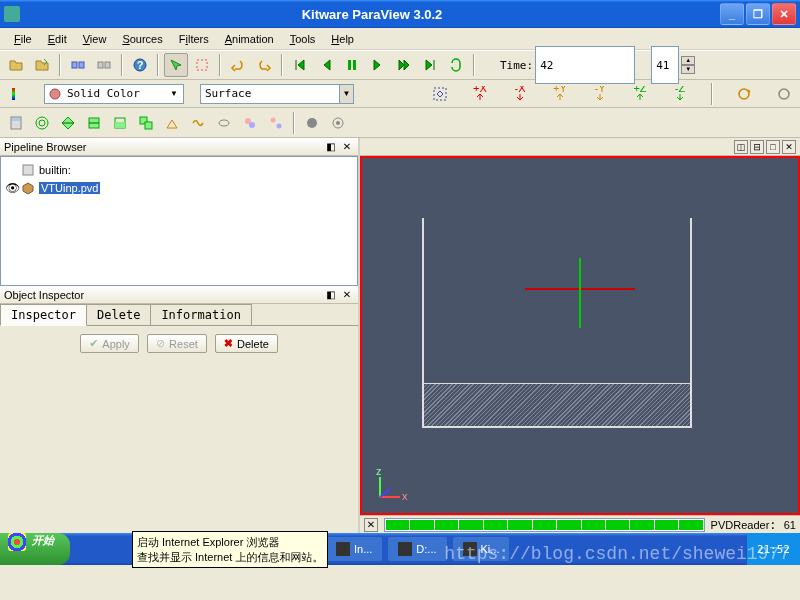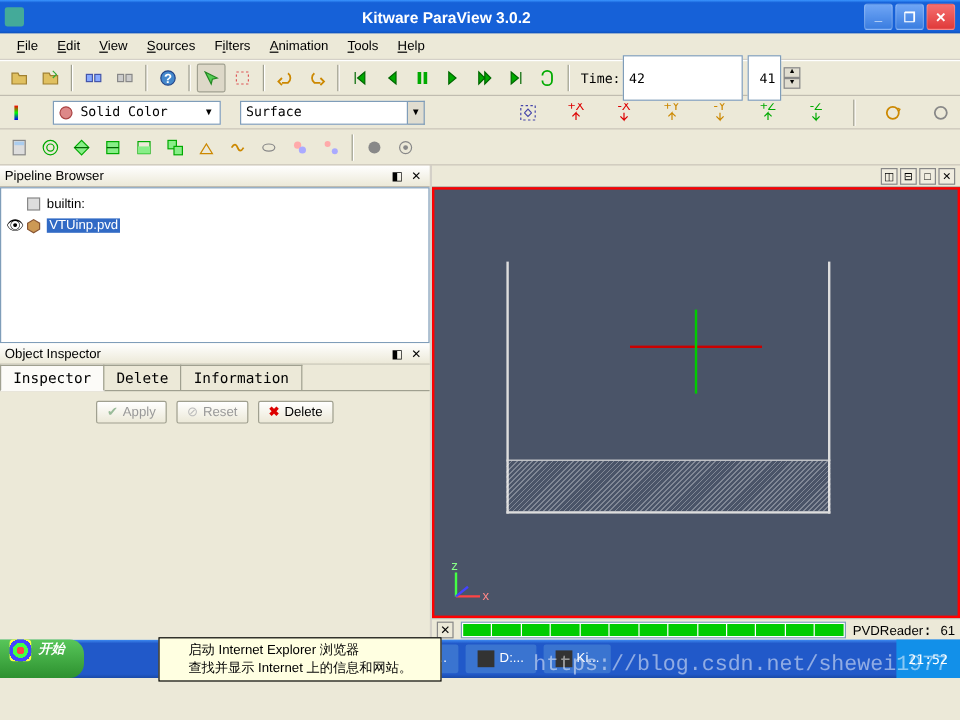--- a/index.html
+++ b/index.html
@@ -63,21 +63,21 @@
 
 .progress-row { height: 18px; display: flex; align-items: center; padding: 0 4px; gap: 6px; border-top: 1px solid #c0bcb0; }
 .prog-x { width: 14px; height: 14px; border: 1px solid #888; display: flex; align-items: center; justify-content: center; font-size: 10px; }
 .progress-bar { flex: 1; height: 14px; border: 1px solid #7f9db9; background: white; display: flex; gap: 1px; padding: 1px; }
 .progress-seg { flex: 1; background: #0c0; }
 .progress-label { font-family: monospace; font-size: 12px; }
 
 .taskbar { height: 32px; background: linear-gradient(to bottom, #3f8cf3 0%, #2159c9 10%, #2159c9 90%, #1a4aa8 100%); display: flex; align-items: center; }
 .start-btn { height: 100%; padding: 0 16px 0 8px; background: linear-gradient(to bottom, #58c65a 0%, #2d912f 100%); color: white; font-style: italic; font-weight: bold; font-family: "SimHei", Arial; font-size: 17px; display: flex; border-radius: 0 12px 12px 0; }
 .start-icon { width: 18px; height: 18px; background: radial-gradient(circle, #f44 25%, #4f4 25% 50%, #44f 50% 75%, #ff4 75%); border-radius: 3px; margin-right: 6px; }
-.tooltip { position: absolute; left: 132px; bottom: 32px; background: #ffffe1; border: 1px solid #000; padding: 3px 24px; font-family: "SimSun", monospace; font-size: 12px; line-height: 1.3; }
+.tooltip { position: absolute; left: 132px; bottom: 32px; background: #ffffe1; border: 1px solid #000; padding: 3px 4px; font-family: "SimSun", monospace; font-size: 12px; line-height: 1.3; }
 .task-item { height: 24px; padding: 0 10px; margin-left: 6px; background: #3a74d0; color: white; display: flex; align-items: center; border-radius: 2px; font-family: monospace; gap: 4px; }
 .tray { margin-left: auto; height: 100%; background: #1290e9; padding: 0 10px; display: flex; align-items: center; color: white; gap: 8px; font-family: monospace; }
 .time-label { font-family: "SimSun", monospace; }
 .watermark { position: absolute; right: 10px; bottom: 36px; color: rgba(255,255,255,0.5); font-family: Liberation Mono, monospace; font-size: 18px; }
 .task-icon { width: 14px; height: 14px; background: #333; }
 
 .time-input { border: 1px solid #7f9db9; background: white; height: 18px; padding: 18px 4px; font-family: monospace; }
 .spinner { width: 14px; display: flex; flex-direction: column; }
 .spin-btn { height: 9px; background: #e0ddd0; border: 1px solid #888; font-size: 6px; line-height: 6px; text-align: center; }
 
@@ -190,23 +190,23 @@
       <svg class="sm" viewBox="0 0 16 16">
         <path d="M12 3v10M4 3l6 5-6 5z" fill="#0a0" stroke="#060"></path>
       </svg>
     </div>
   <div class="tb-btn">
       <svg class="sm" viewBox="0 0 16 16">
         <path d="M4 6a4 4 0 0 1 8 0v4a4 4 0 0 1-8 0" fill="none" stroke="#0a0" stroke-width="1.5"></path>
       </svg>
     </div>
   <div class="tb-sep"></div>
-  <span style="font-family:monospace;margin-left:4px">Time:</span>
+  <span style="font-family:monospace;margin-left:20px">Time:</span>
   <input class="time-input" style="width: 100px;" value="42">
-  <input class="time-input" style="width: 28px; text-align: right; margin-left: 2px;" value="41">
+  <input class="time-input" style="width: 28px; text-align: left; margin-left: 14px;" value="41">
   <div class="spinner">
       <div class="spin-btn">▲</div>
       <div class="spin-btn">▼</div>
     </div>
 </div>
 
 <div class="toolbar2">
   <div class="tb-btn">
       <svg class="sm" viewBox="0 0 16 16">
         <rect x="4" y="2" width="3" height="12" fill="url(#g)"></rect>

